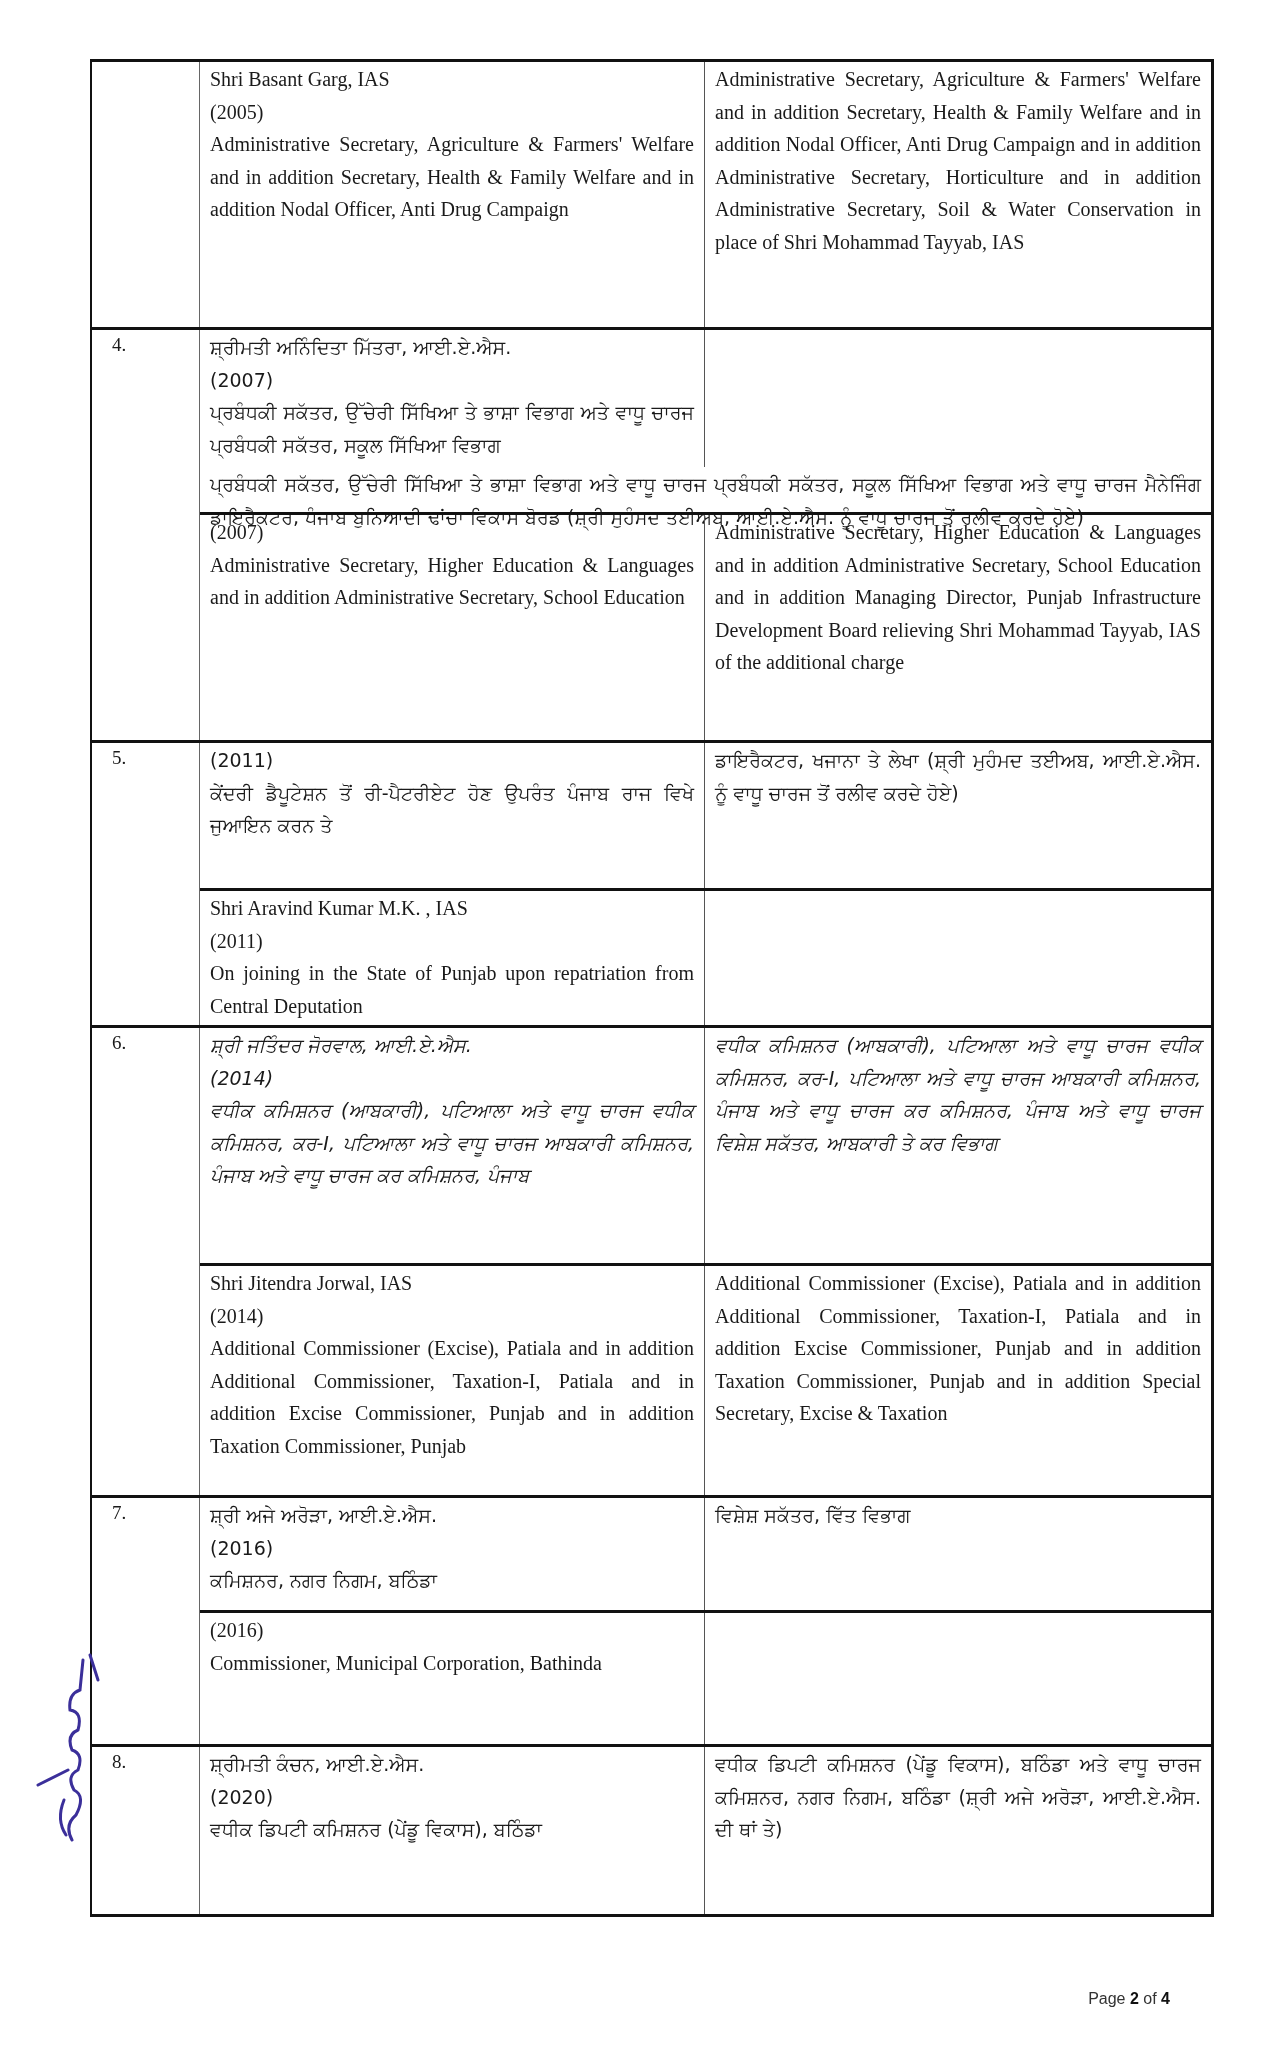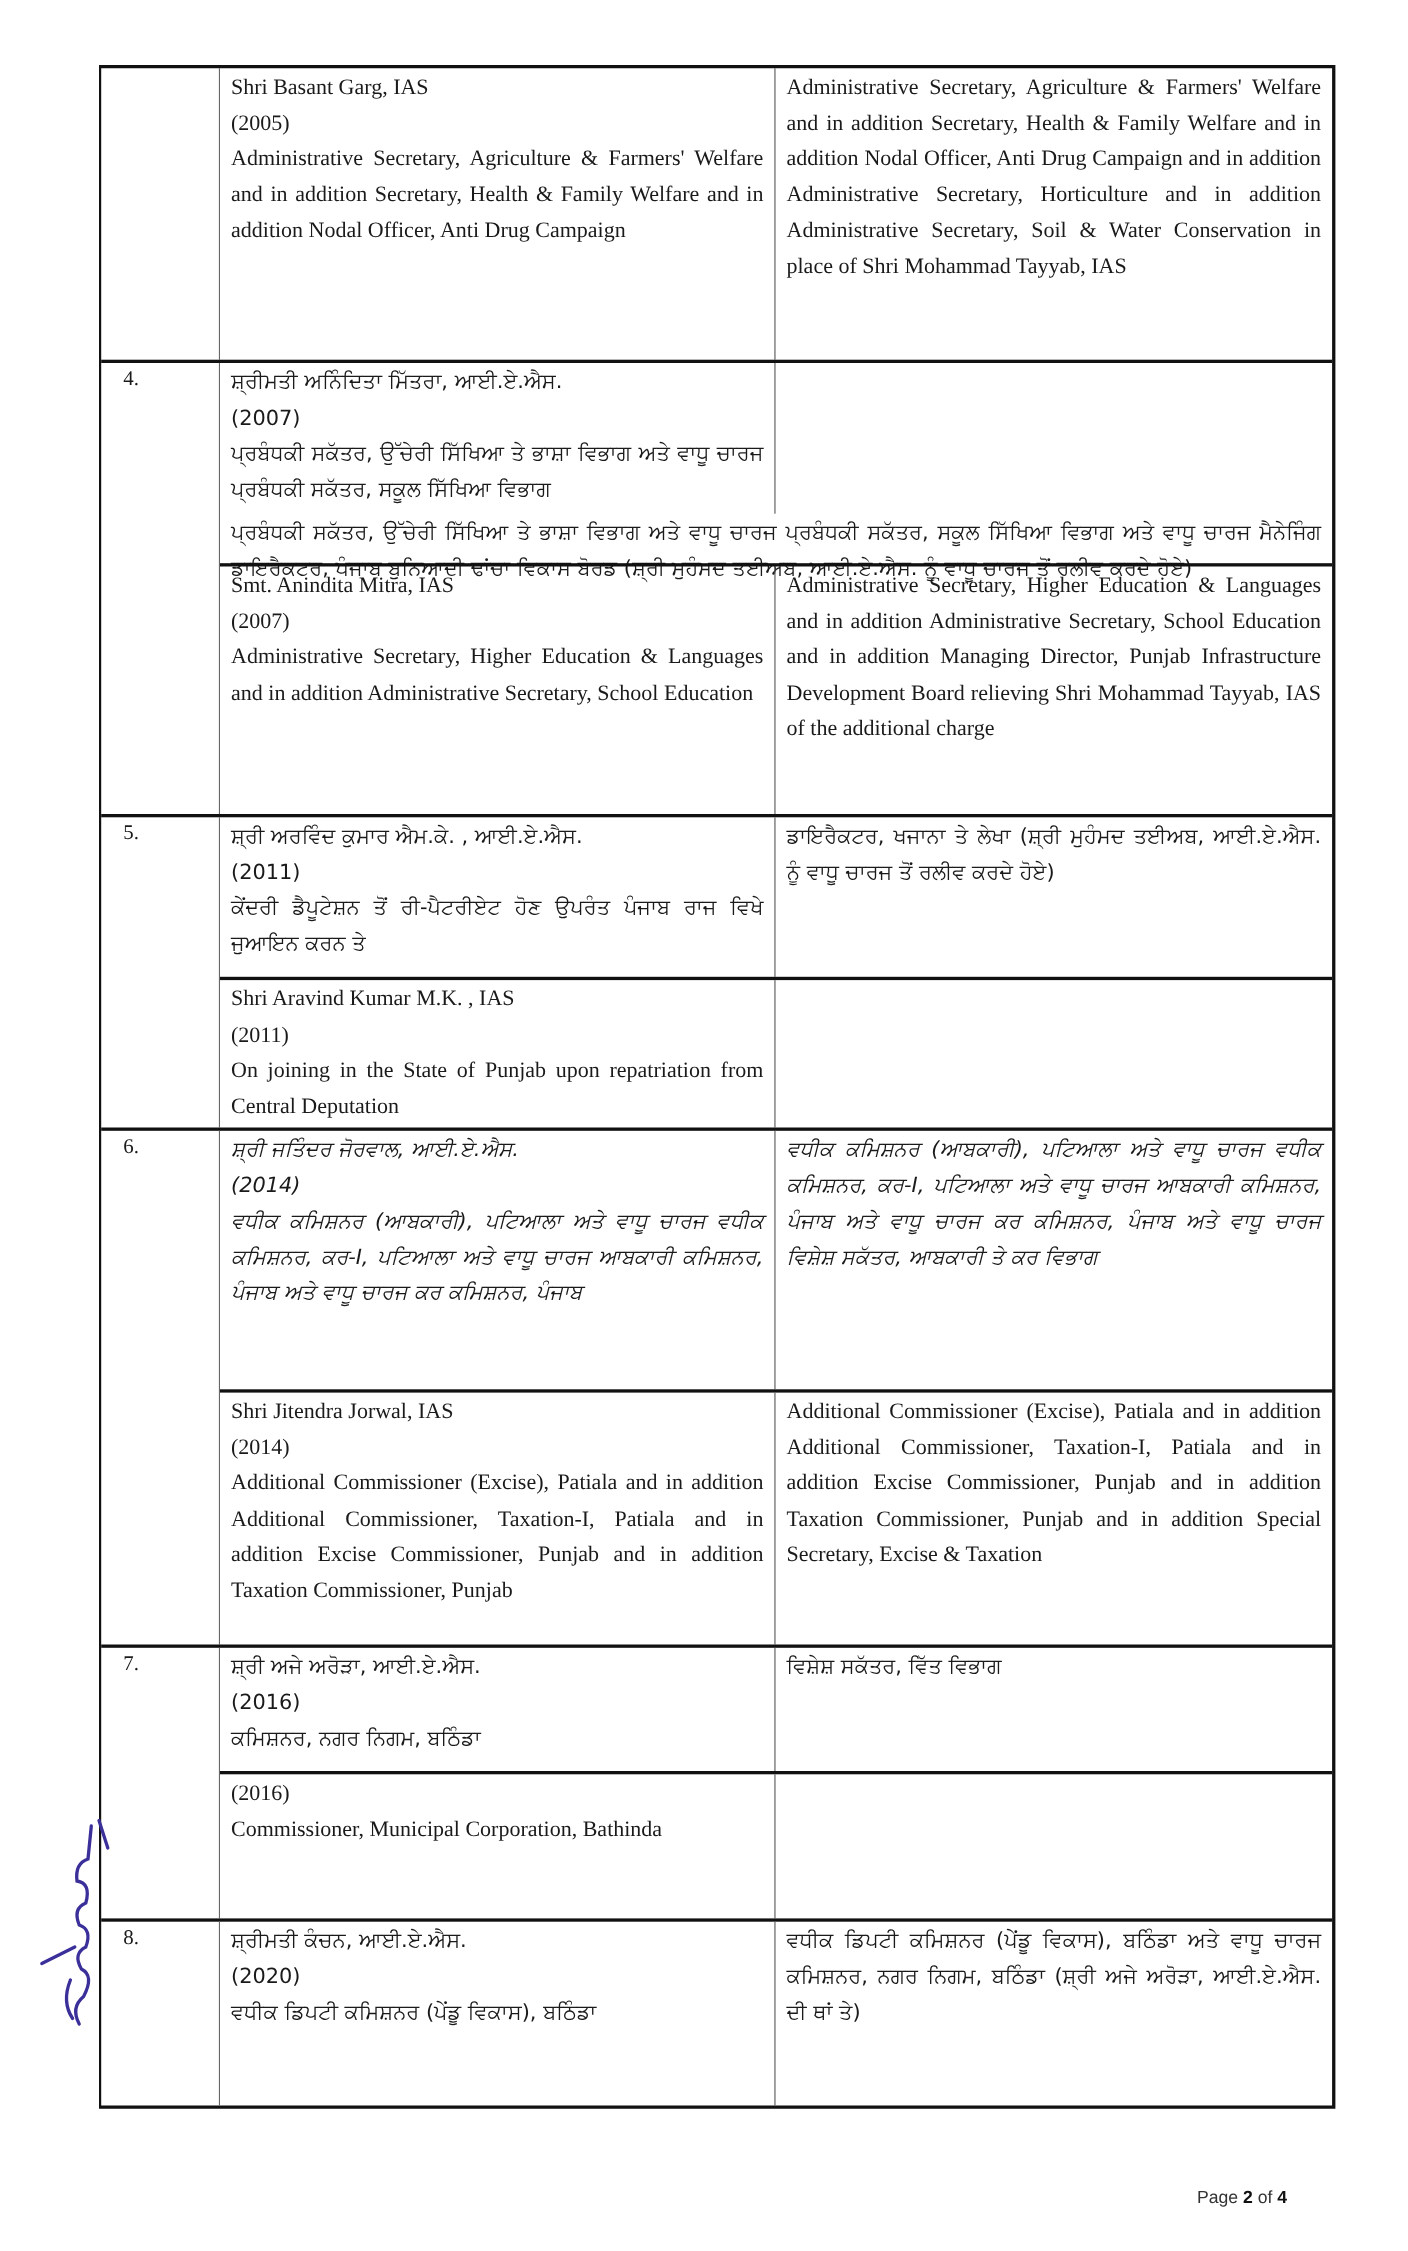--- a/index.html
+++ b/index.html
@@ -48,35 +48,33 @@
       <div class="pair" style="height:182px;flex-direction:column;">
         <div class="c1 pa">
           <span class="line">ਸ਼੍ਰੀਮਤੀ ਅਨਿੰਦਿਤਾ ਮਿੱਤਰਾ, ਆਈ.ਏ.ਐਸ.</span>
           <span class="line">(2007)</span>
           <span class="line">ਪ੍ਰਬੰਧਕੀ ਸਕੱਤਰ, ਉੱਚੇਰੀ ਸਿੱਖਿਆ ਤੇ ਭਾਸ਼ਾ ਵਿਭਾਗ ਅਤੇ ਵਾਧੂ ਚਾਰਜ ਪ੍ਰਬੰਧਕੀ ਸਕੱਤਰ, ਸਕੂਲ ਸਿੱਖਿਆ ਵਿਭਾਗ</span>
         </div>
         <div class="c2 pa">ਪ੍ਰਬੰਧਕੀ ਸਕੱਤਰ, ਉੱਚੇਰੀ ਸਿੱਖਿਆ ਤੇ ਭਾਸ਼ਾ ਵਿਭਾਗ ਅਤੇ ਵਾਧੂ ਚਾਰਜ ਪ੍ਰਬੰਧਕੀ ਸਕੱਤਰ, ਸਕੂਲ ਸਿੱਖਿਆ ਵਿਭਾਗ ਅਤੇ ਵਾਧੂ ਚਾਰਜ ਮੈਨੇਜਿੰਗ ਡਾਇਰੈਕਟਰ, ਪੰਜਾਬ ਬੁਨਿਆਦੀ ਢਾਂਚਾ ਵਿਕਾਸ ਬੋਰਡ (ਸ਼੍ਰੀ ਮੁਹੰਮਦ ਤਈਅਬ, ਆਈ.ਏ.ਐਸ. ਨੂੰ ਵਾਧੂ ਚਾਰਜ ਤੋਂ ਰਲੀਵ ਕਰਦੇ ਹੋਏ)</div>
       </div>
       <div class="pair sub" style="height:225px;">
         <div class="c1">
-          <span class="line">Smt. Anindita Mitra, IAS</span>
           <span class="line">(2007)</span>
           <span class="line">Administrative Secretary, Higher Education &amp; Languages and in addition Administrative Secretary, School Education</span>
         </div>
         <div class="c2">Administrative Secretary, Higher Education &amp; Languages and in addition Administrative Secretary, School Education and in addition Managing Director, Punjab Infrastructure Development Board relieving Shri Mohammad Tayyab, IAS of the additional charge</div>
       </div>
     </div>
   </div>
 
   <div class="row sep-top">
     <div class="sno">5.</div>
     <div class="cells">
       <div class="pair" style="height:145px;">
         <div class="c1 pa">
-          <span class="line">ਸ਼੍ਰੀ ਅਰਵਿੰਦ ਕੁਮਾਰ ਐਮ.ਕੇ. , ਆਈ.ਏ.ਐਸ.</span>
           <span class="line">(2011)</span>
           <span class="line">ਕੇਂਦਰੀ ਡੈਪੂਟੇਸ਼ਨ ਤੋਂ ਰੀ-ਪੈਟਰੀਏਟ ਹੋਣ ਉਪਰੰਤ ਪੰਜਾਬ ਰਾਜ ਵਿਖੇ ਜੁਆਇਨ ਕਰਨ ਤੇ</span>
         </div>
         <div class="c2 pa">ਡਾਇਰੈਕਟਰ, ਖਜਾਨਾ ਤੇ ਲੇਖਾ (ਸ਼੍ਰੀ ਮੁਹੰਮਦ ਤਈਅਬ, ਆਈ.ਏ.ਐਸ. ਨੂੰ ਵਾਧੂ ਚਾਰਜ ਤੋਂ ਰਲੀਵ ਕਰਦੇ ਹੋਏ)</div>
       </div>
       <div class="pair sub" style="height:134px;">
         <div class="c1">
           <span class="line">Shri Aravind Kumar M.K. , IAS</span>
           <span class="line">(2011)</span>
           <span class="line">On joining in the State of Punjab upon repatriation from Central Deputation</span>

